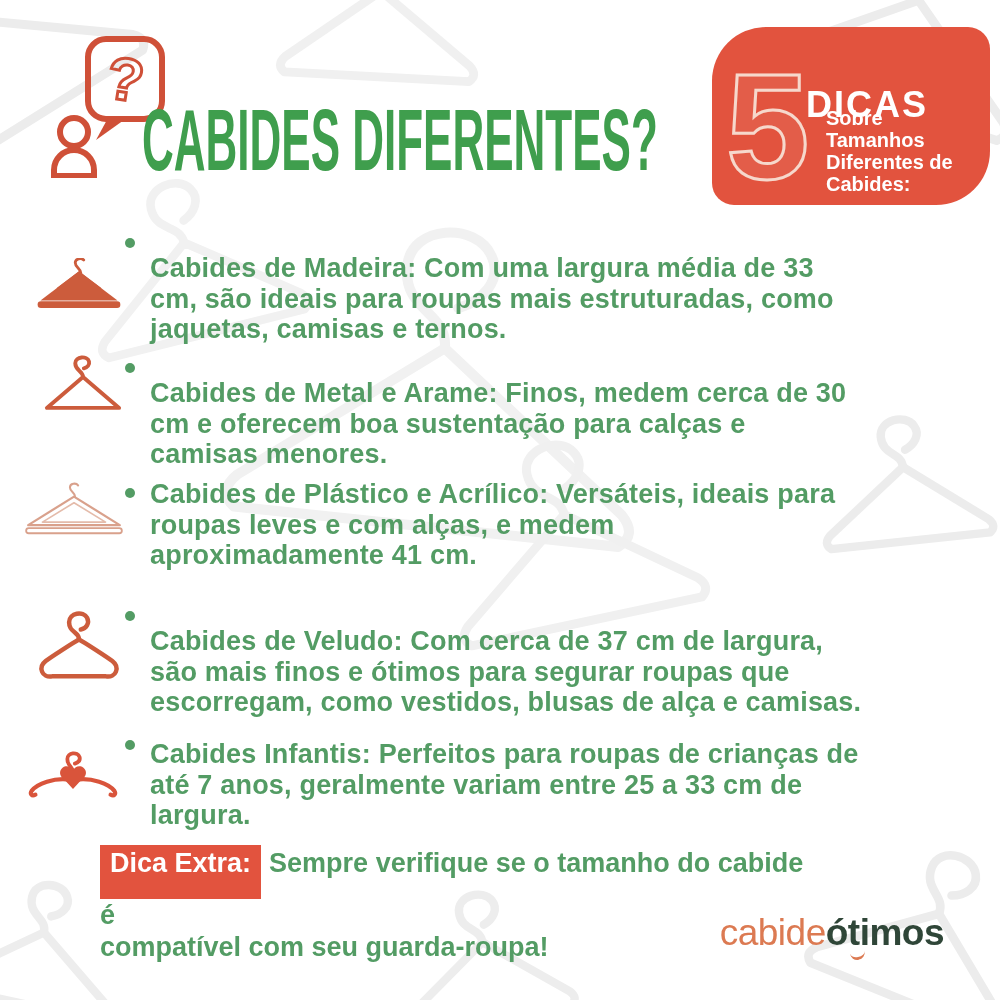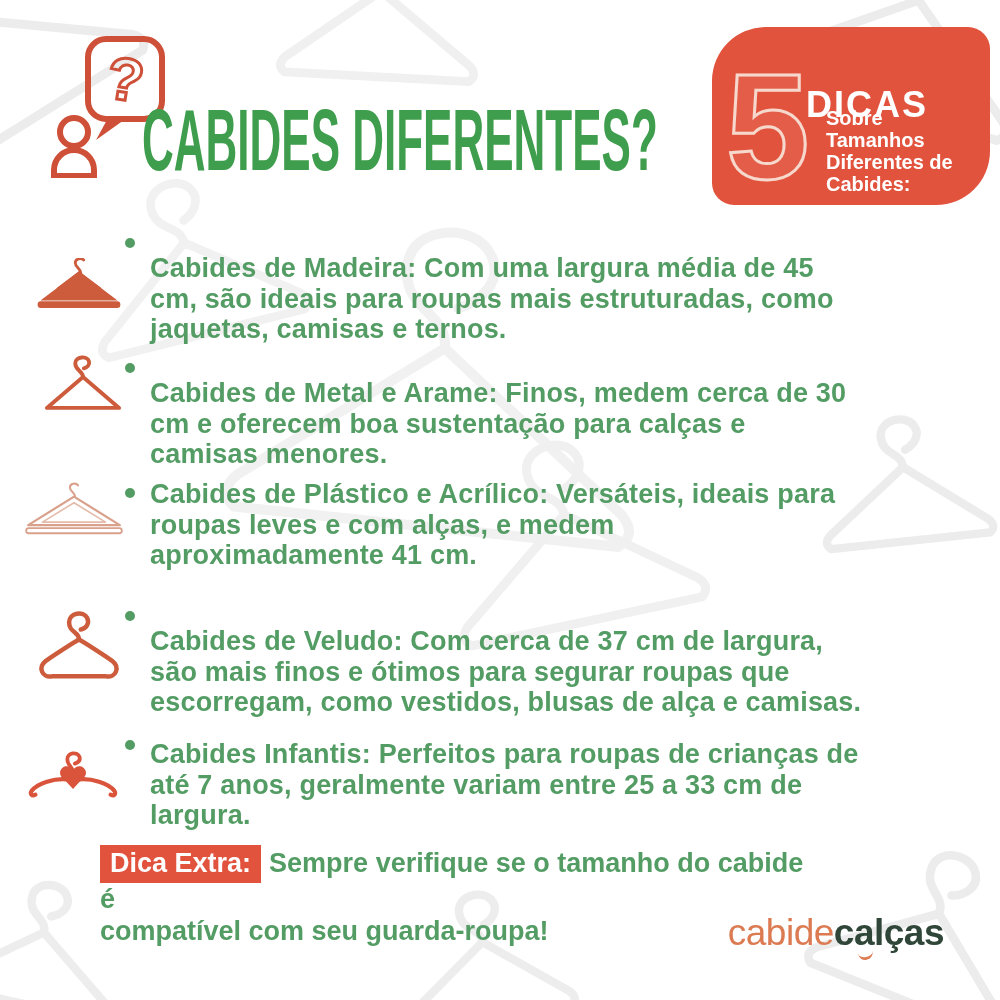--- a/index.html
+++ b/index.html
@@ -49,21 +49,21 @@
     position:absolute;left:125px;width:10px;height:10px;border-radius:50%;
     background:#539C64;
   }
   .tip-icon{position:absolute;}
 
   
   .extra{position:absolute;left:100px;top:845px;width:720px;
     font-size:27px;line-height:32px;font-weight:700;color:#539C64;}
   .extra-label{
     display:inline-block;background:#E2533E;color:#ffffff;
-    padding:2px 10px 4px 10px;margin-right:8px;
+    padding:2px 10px 20px 10px;margin-right:8px;
   }
 
   
   .brand{position:absolute;right:56px;top:912px;font-size:37px;white-space:nowrap;}
   .brand-light{color:#DC7A52;font-weight:400;letter-spacing:-0.5px;}
   .brand-bold{color:#2F4638;font-weight:700;letter-spacing:-0.5px;position:relative;}
   .b-curl{
     position:absolute;left:44px;top:36px;width:15px;height:9px;
     border-bottom:3.5px solid #DC7A52;border-radius:0 0 10px 10px;
     transform:rotate(-10deg);
@@ -116,21 +116,21 @@
 Cabides:</span>
   </div>
 
   <svg class="tip-icon" style="left:32px;top:258px;width:94px;height:66px" viewBox="0 0 100 70">
     <path d="M52 16 C52 11 46 10 46 5 C46 1 52 -1 55 2" fill="none" stroke="#CC5C3C" stroke-width="3" stroke-linecap="round"></path>
     <path d="M50 14 L9 45 L91 45 Z" fill="#CC5C3C"></path>
     <path d="M50 14 L26 32 L74 32 Z" fill="#CC5C3C"></path>
     <rect x="6" y="46" width="88" height="7" rx="3.5" fill="#CC5C3C"></rect>
   </svg>
   <span class="bullet-dot" style="top:238px"></span>
-  <p class="tip-text" style="top:226px">Cabides de Madeira: Com uma largura média de 45
+  <p class="tip-text" style="top:226px">Cabides de Madeira: Com uma largura média de 33
 cm, são ideais para roupas mais estruturadas, como
 jaquetas, camisas e ternos.</p>
 
   <svg class="tip-icon" style="left:40px;top:352px;width:86px;height:74px" viewBox="0 0 100 80">
     <path d="M50 26 C50 19 41 19 41 10 C41 2 55 1 57 8 C58 12 55 15 51 16" fill="none" stroke="#CC5C3C" stroke-width="4.5" stroke-linecap="round"></path>
     <path d="M50 26 L8 62 L92 62 Z" fill="none" stroke="#CC5C3C" stroke-width="4.5" stroke-linejoin="round"></path>
   </svg>
   <span class="bullet-dot" style="top:363px"></span>
   <p class="tip-text" style="top:351px">Cabides de Metal e Arame: Finos, medem cerca de 30
 cm e oferecem boa sustentação para calças e
@@ -166,17 +166,17 @@
   <p class="tip-text" style="top:712px">Cabides Infantis: Perfeitos para roupas de crianças de
 até 7 anos, geralmente variam entre 25 a 33 cm de
 largura.</p>
 
   <div class="extra">
     <span class="extra-label">Dica Extra:</span><span>Sempre verifique se o tamanho do cabide é</span><br>
     <span>compatível com seu guarda-roupa!</span>
   </div>
 
   <div class="brand">
-    <span class="brand-light">cabide</span><span class="brand-bold">calças</span>
+    <span class="brand-light">cabide</span><span class="brand-bold">ótimos</span>
     <span class="b-curl" style="left:130px"></span>
   </div>
 
 </div>
 
 </body></html>

